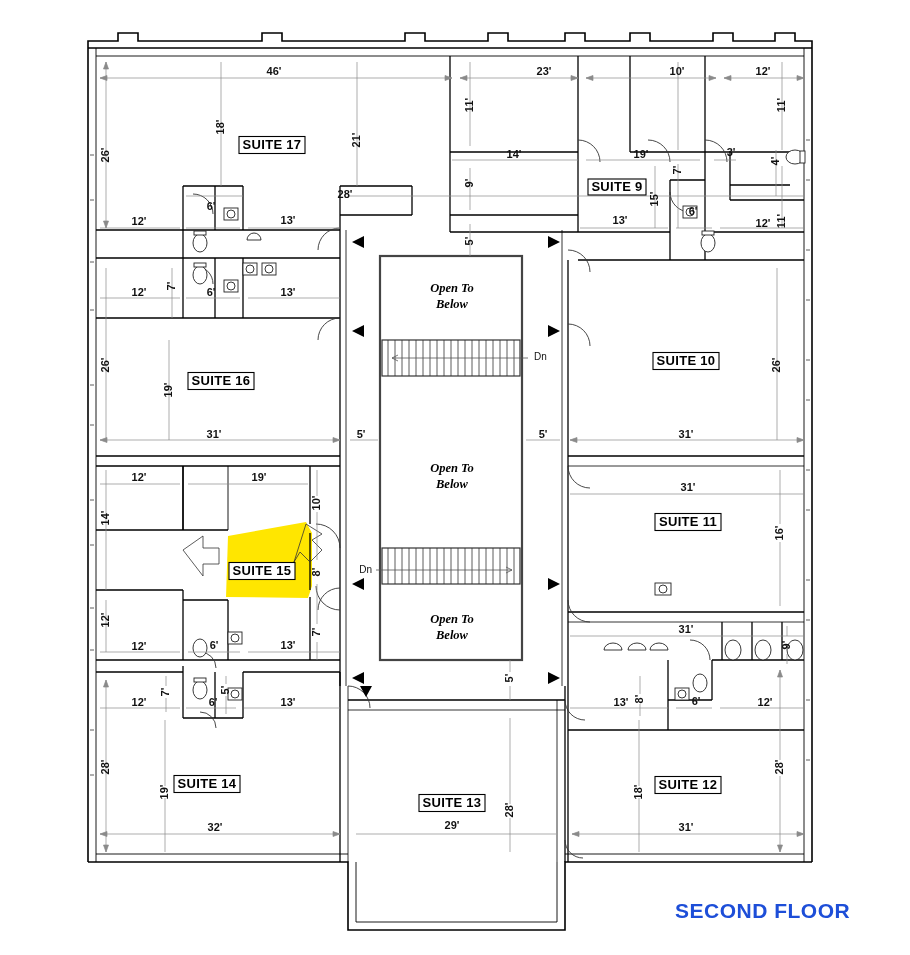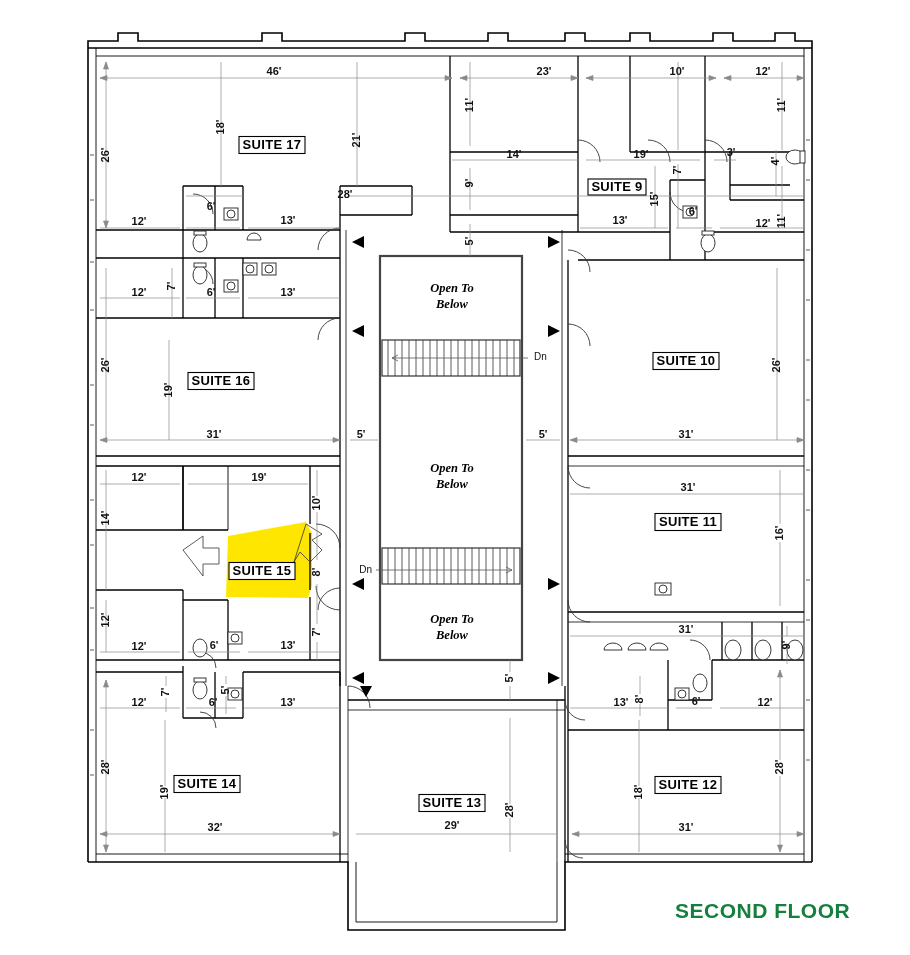--- a/index.html
+++ b/index.html
@@ -40,21 +40,21 @@
   .dntext {
     font-family: "Liberation Sans", sans-serif;
     font-size: 10px;
     fill: #111111;
   }
   .floor-title {
     position: absolute;
     font-family: "Liberation Sans", sans-serif;
     font-size: 21px;
     font-weight: bold;
-    color: #15803d;
+    color: #1d4ed8;
     letter-spacing: 0.5px;
     white-space: nowrap;
   }
 </style>
 </head>
 <body>
 
 <div id="page">
 
   <svg id="plan-svg" width="910" height="955" viewBox="0 0 910 955">

